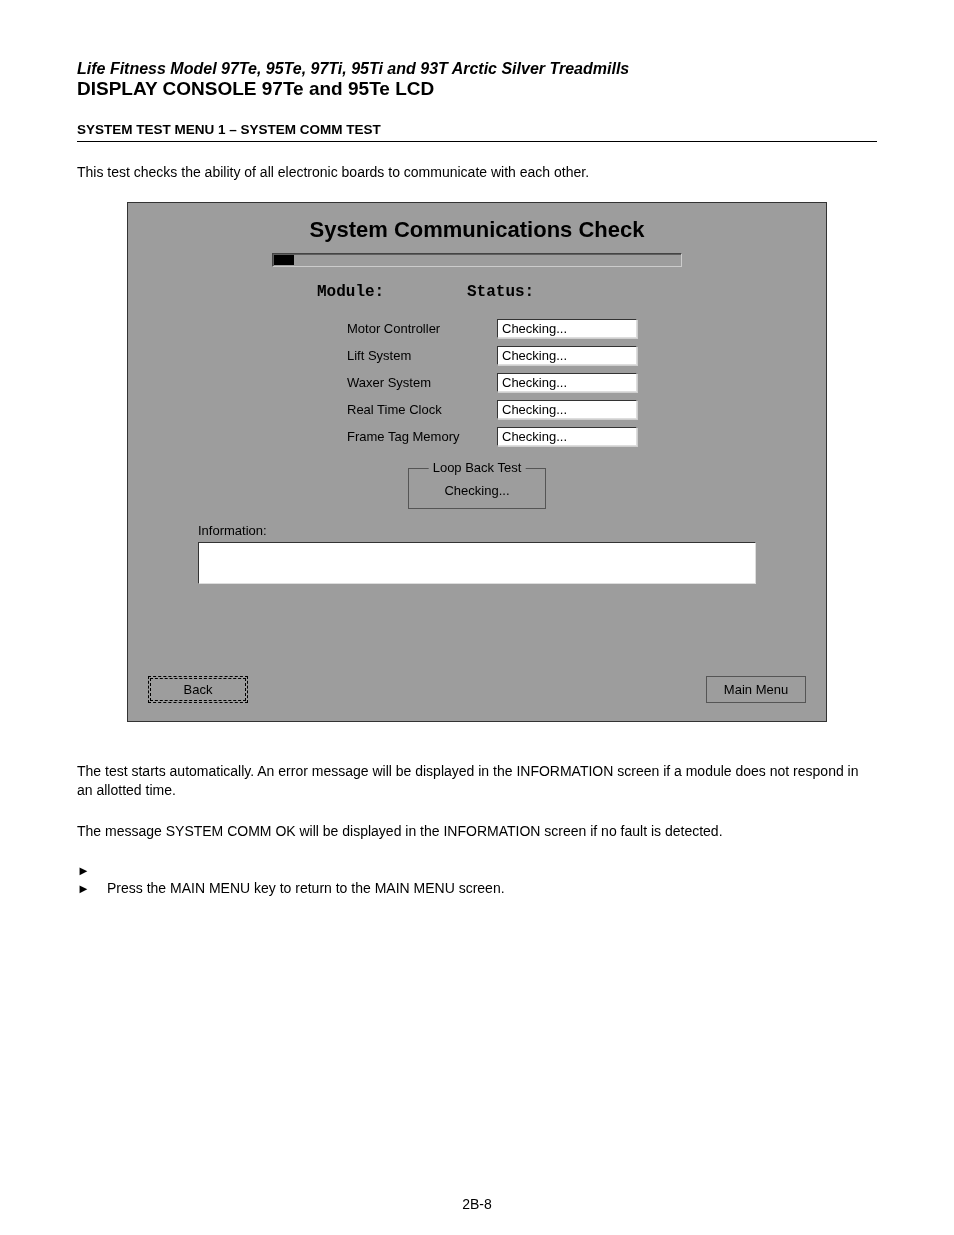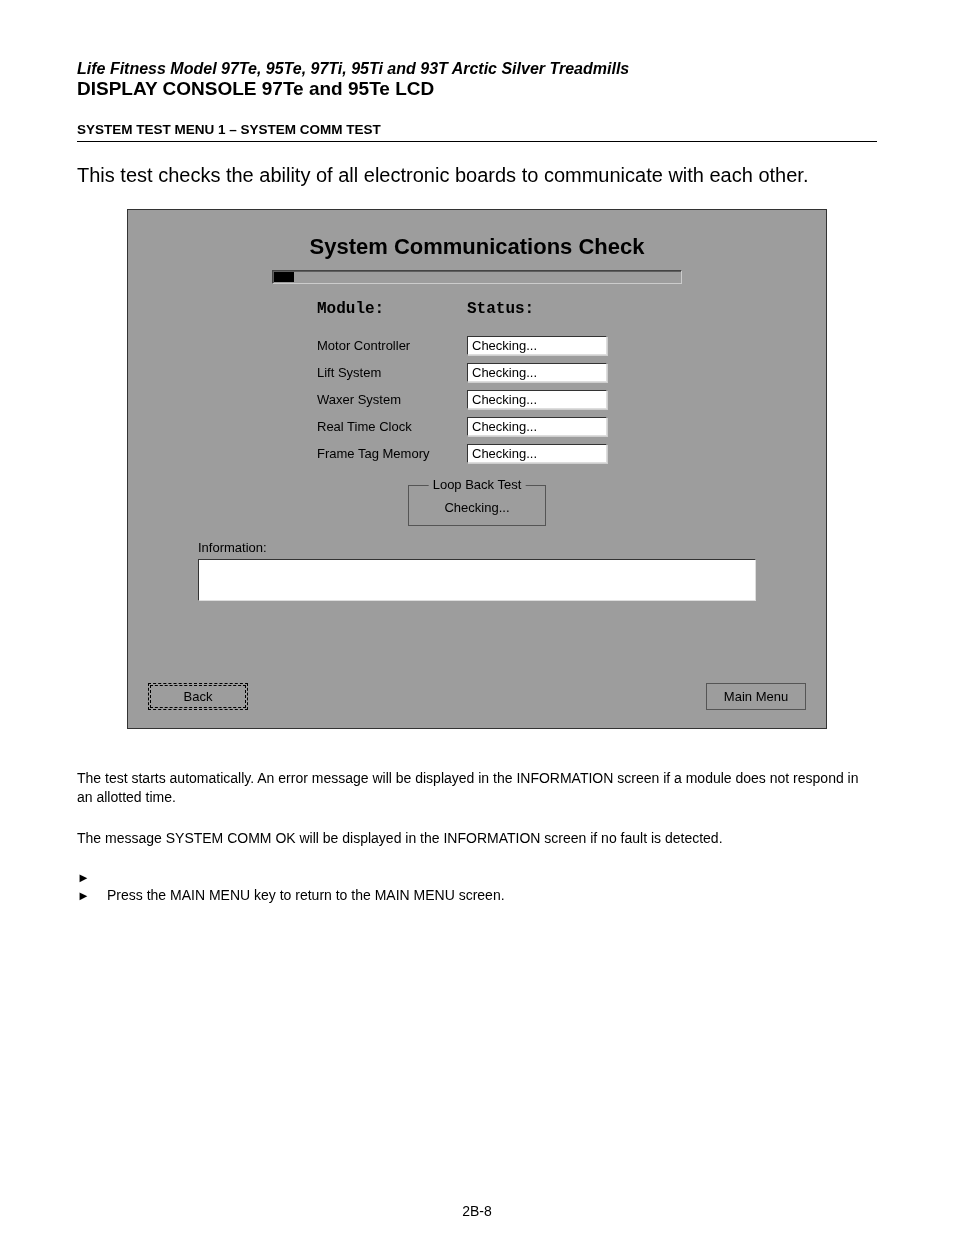--- a/index.html
+++ b/index.html
@@ -24,39 +24,38 @@
     margin-bottom: 22px;
   }
   .section-heading {
     font-weight: bold;
     font-size: 13.5px;
     padding-bottom: 4px;
     border-bottom: 1.6px solid #000;
     margin-bottom: 22px;
   }
   .intro {
-    font-size: 20px;
+    font-size: 14px;
     margin-bottom: 22px;
   }
   .lcd-panel {
     width: 700px;
     height: 520px;
     margin: 0 auto 40px auto;
     background: #9d9d9d;
     position: relative;
     border: 1px solid #333;
     padding: 0;
   }
   .lcd-title {
     text-align: center;
     font-weight: bold;
     font-size: 22px;
     padding: 14px 0 10px 0;
     color: #000;
-    margin-top: 10px;
   }
   .progress-container {
     width: 410px;
     margin: 0 auto 16px auto;
     height: 14px;
     background: #9d9d9d;
     border: 1px solid #555;
     border-top-color: #444;
     border-left-color: #444;
     border-right-color: #ccc;
@@ -80,20 +79,21 @@
     font-size: 16px;
     margin-bottom: 18px;
     font-family: Liberation Mono, monospace;
   }
   .col-mod { width: 150px; }
   .col-stat { flex: 1; }
   .module-row {
     display: flex;
     align-items: center;
     margin-bottom: 8px;
+    justify-content: flex-end;
   }
   .module-row .col-mod {
     font-size: 13px;
     color: #000;
   }
   .status-box {
     width: 140px;
     background: #fff;
     border: 1px solid #444;
     border-top-color: #333;

